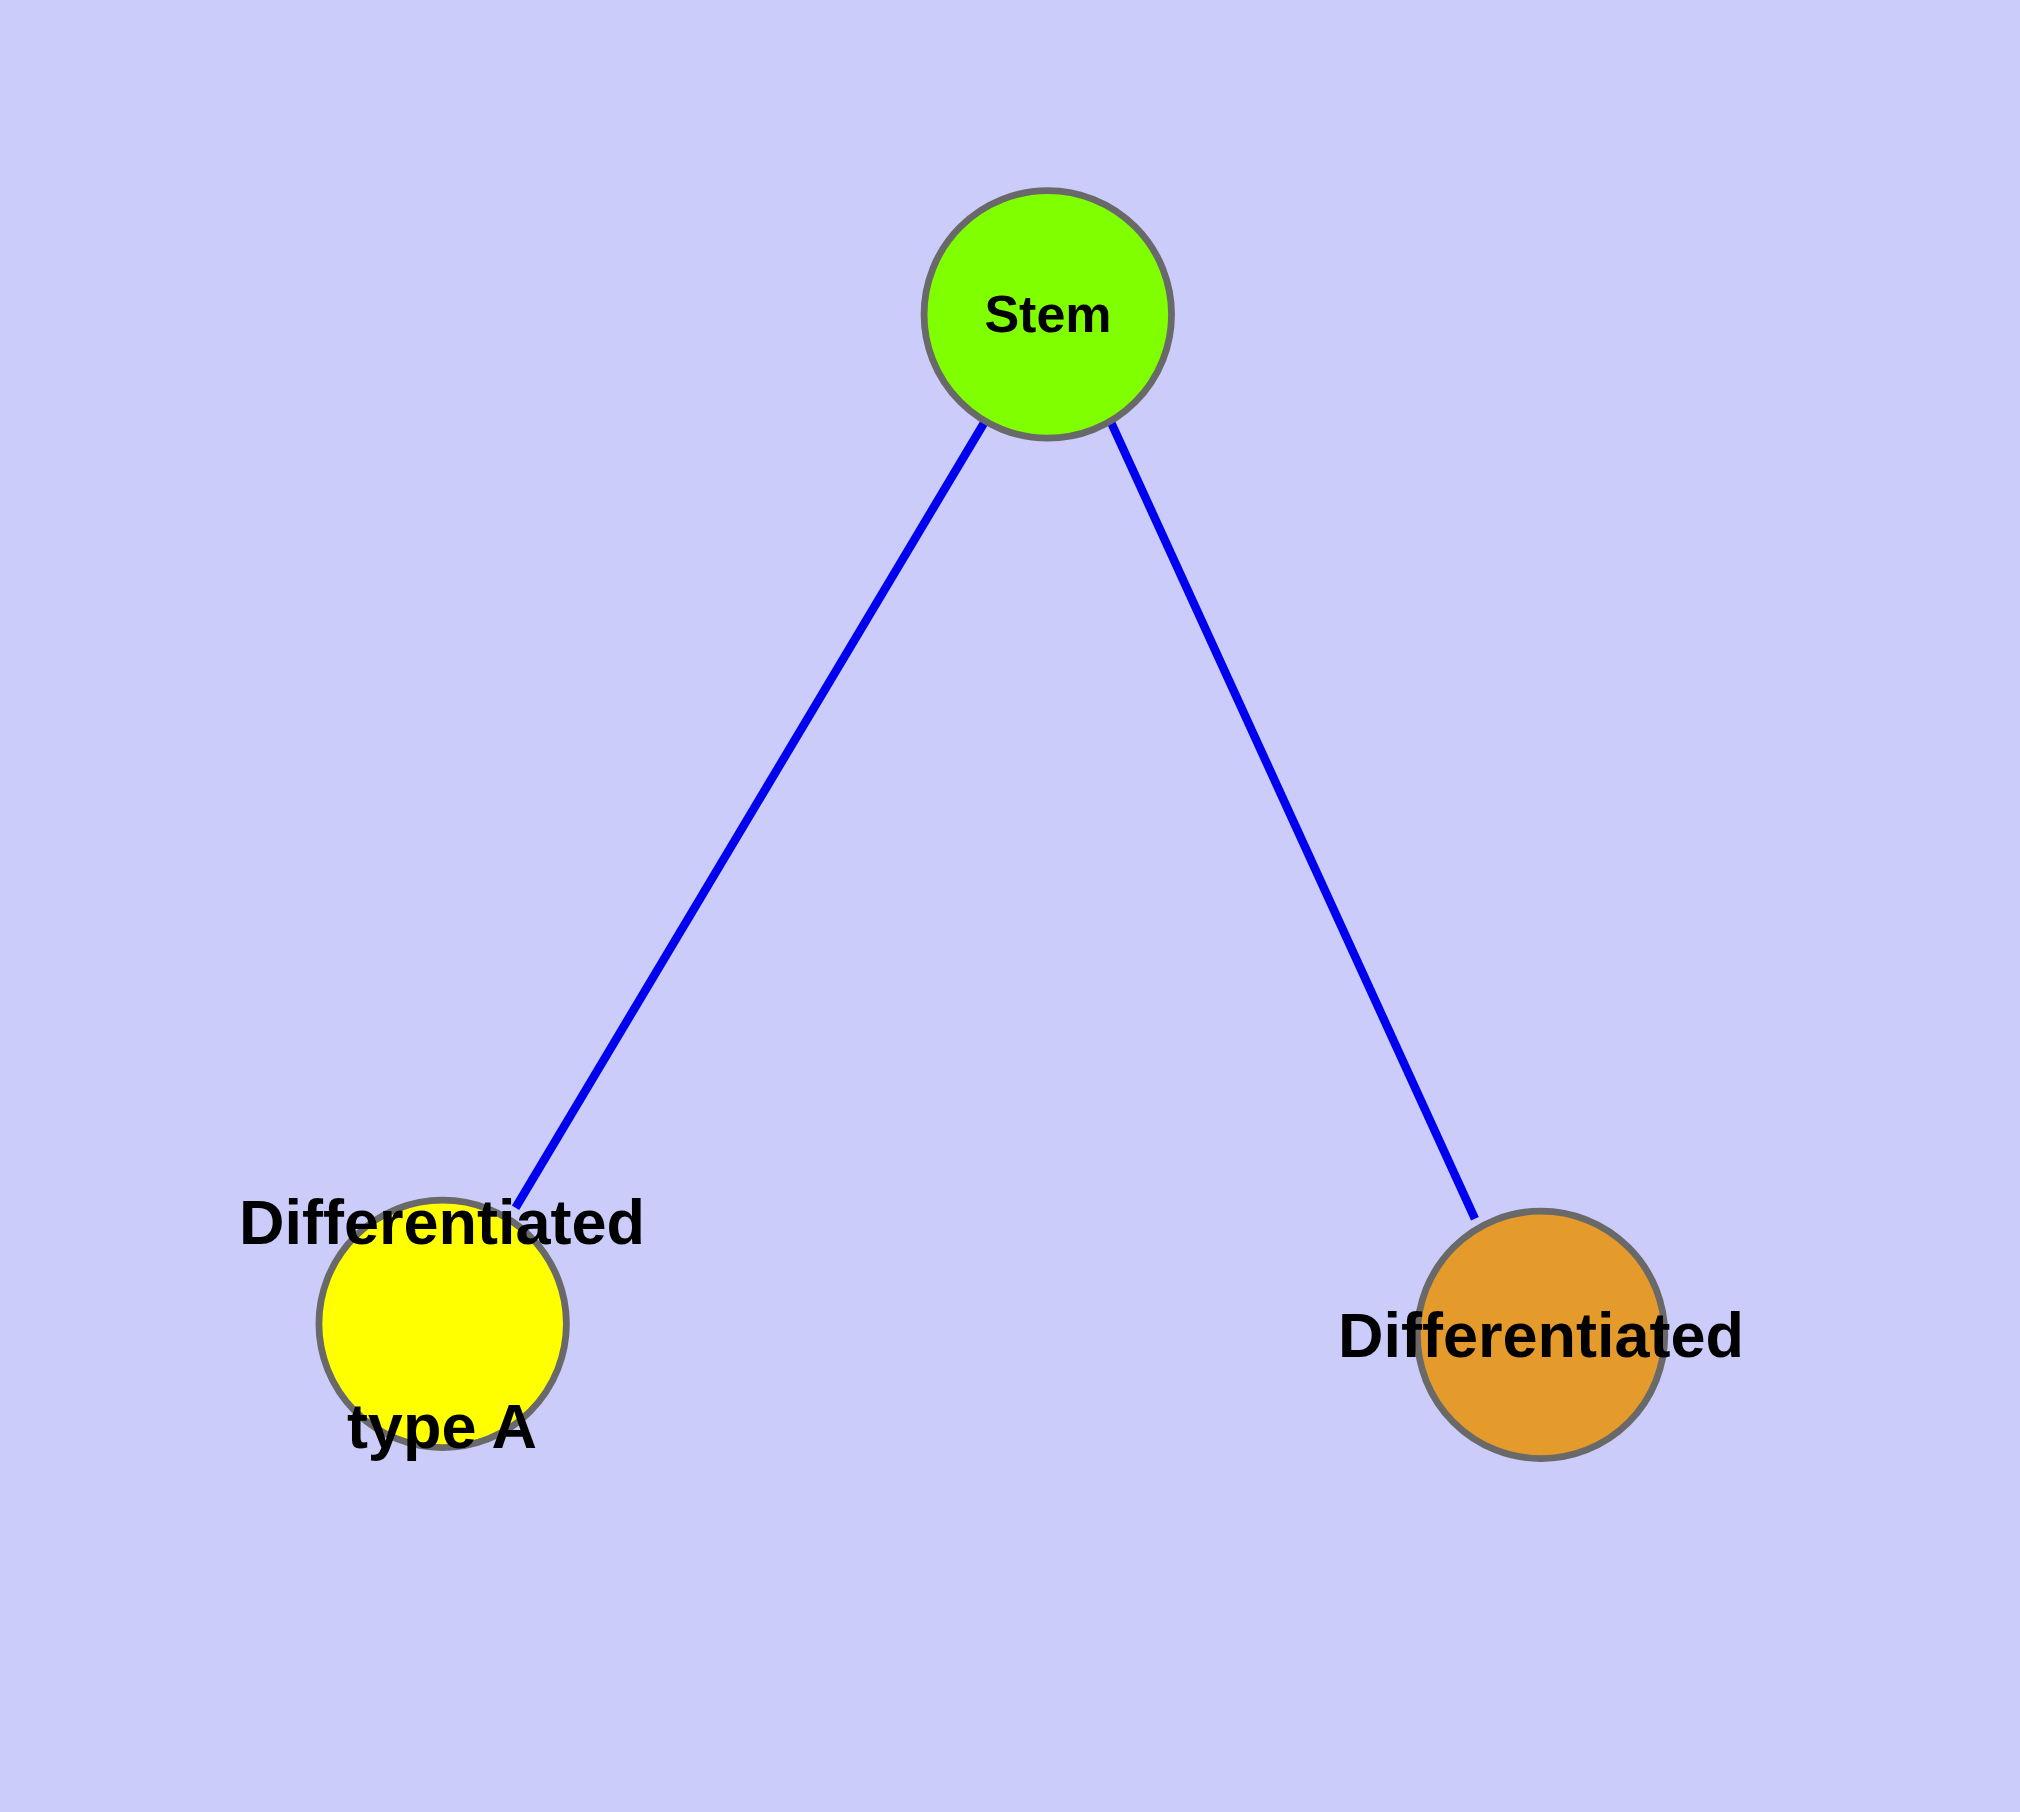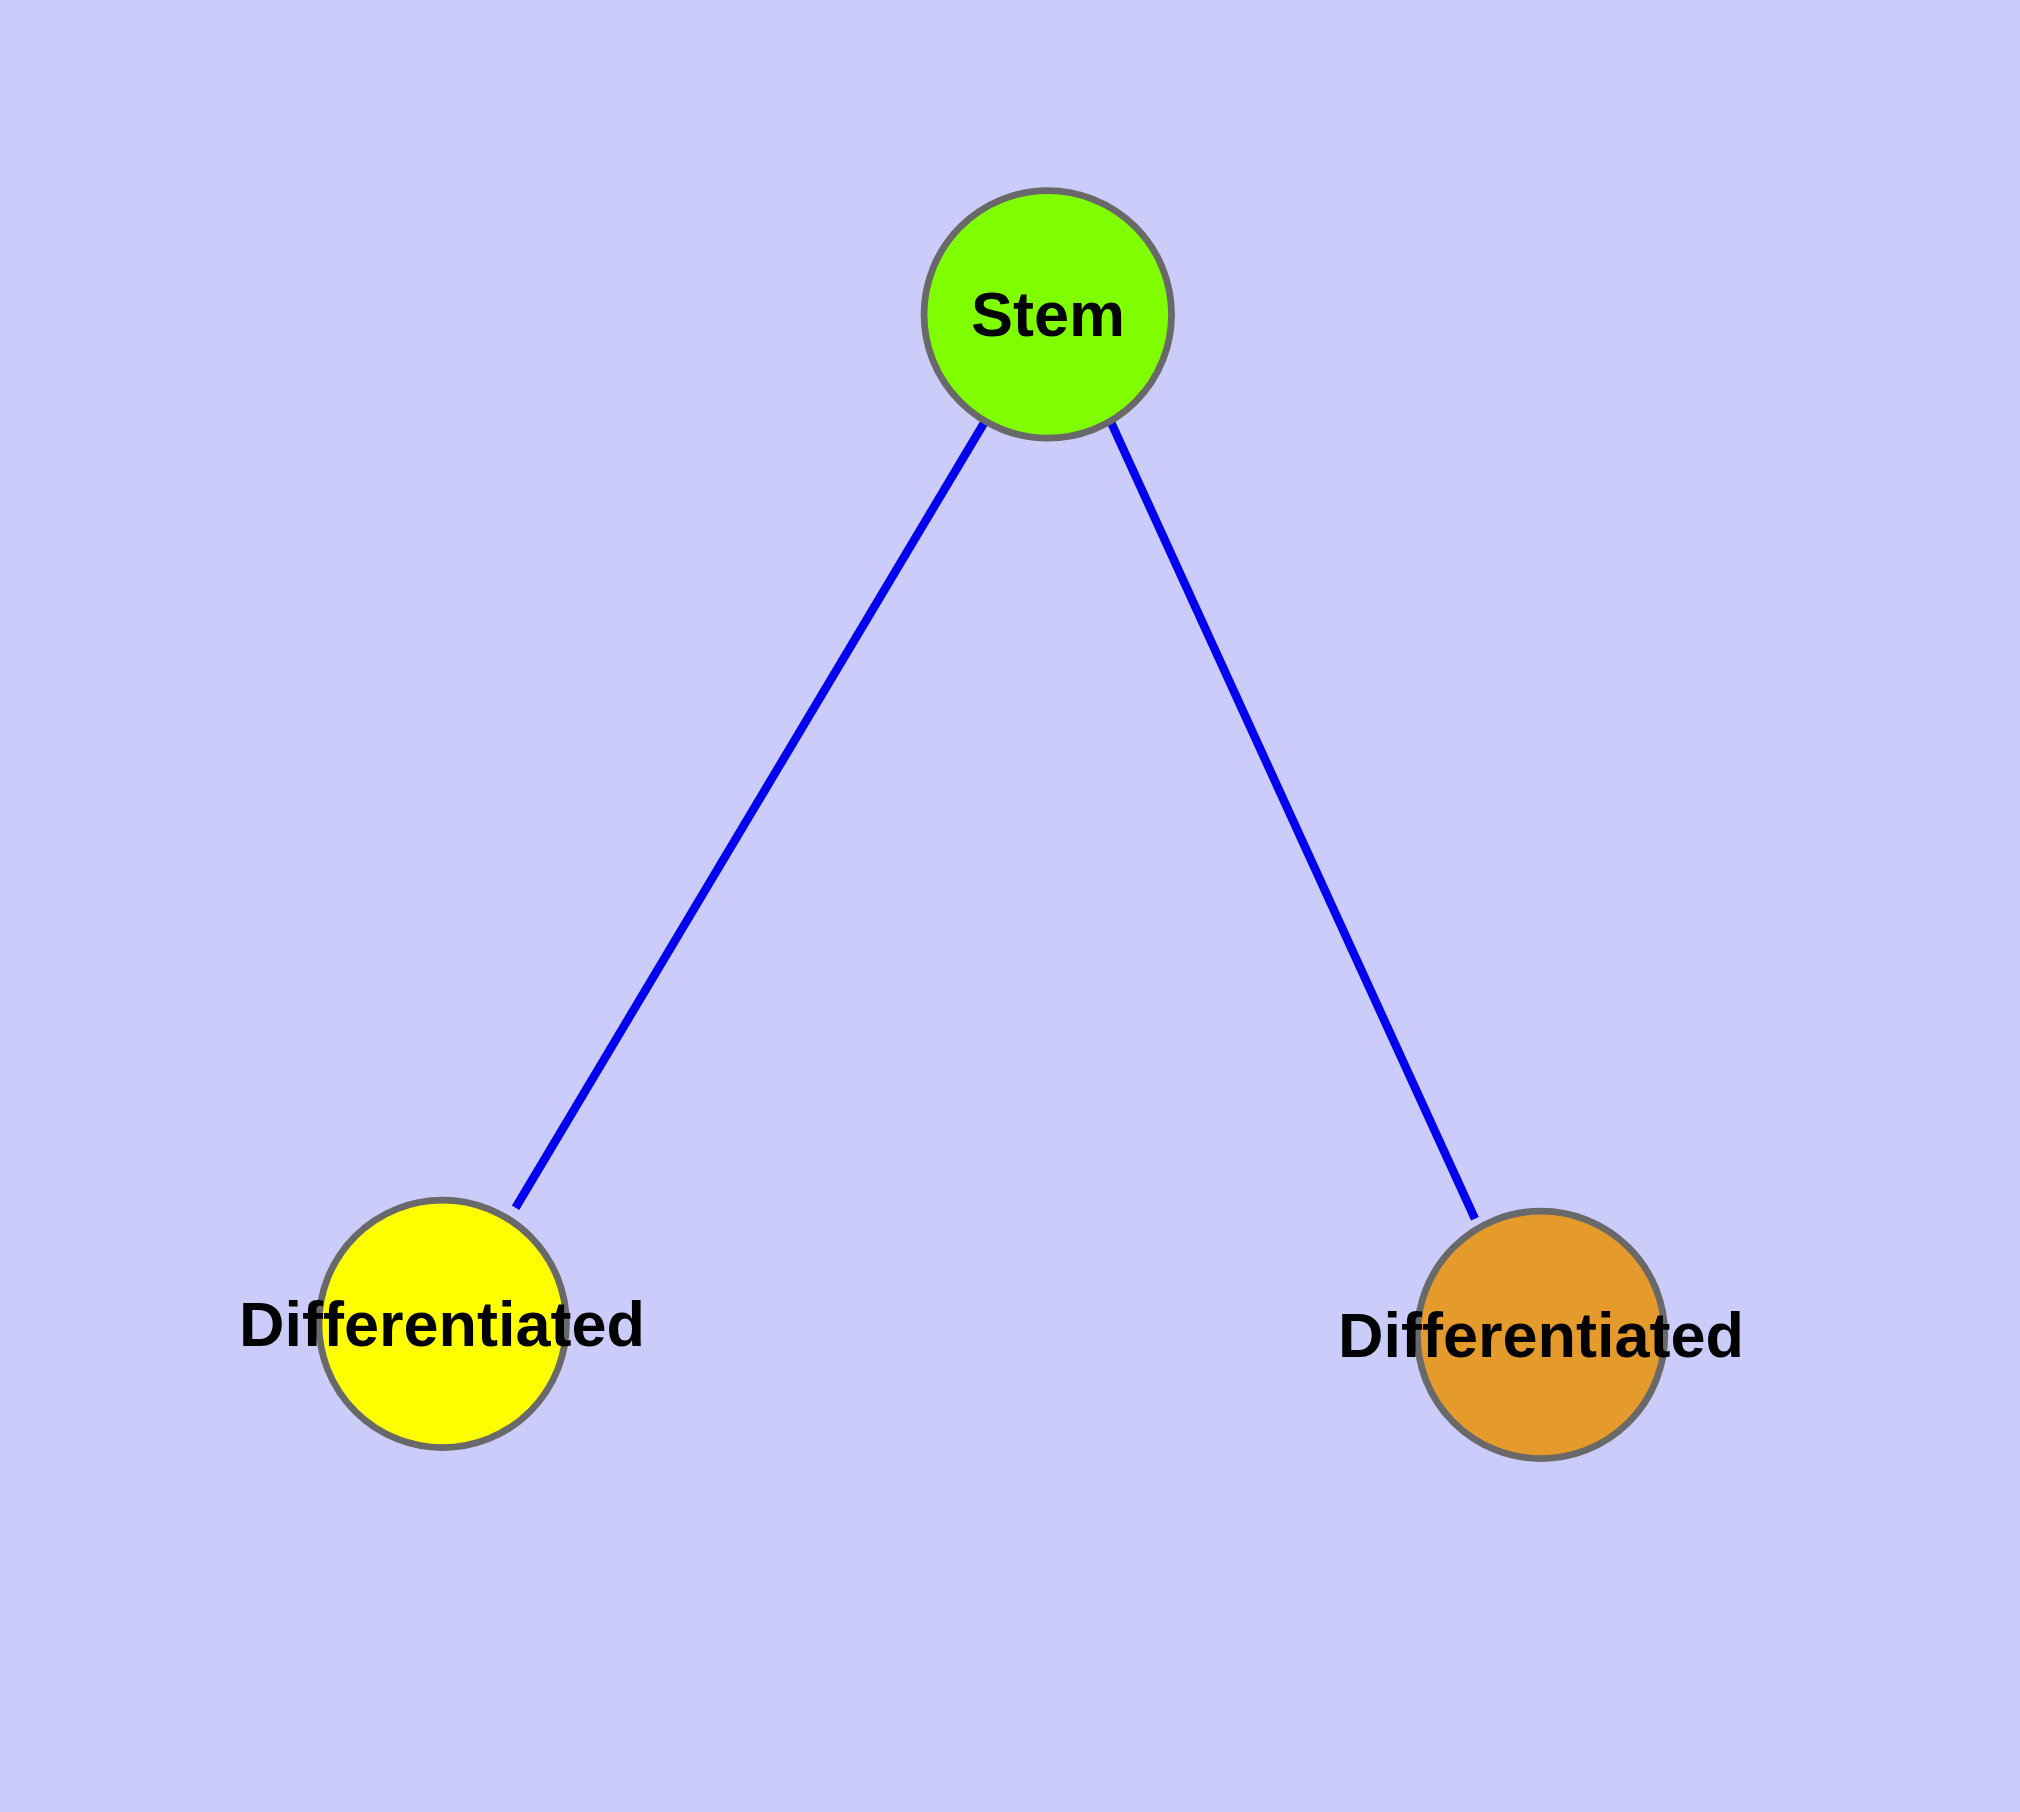--- a/index.html
+++ b/index.html
@@ -32,21 +32,21 @@
     font-family: "Liberation Sans", "DejaVu Sans", sans-serif;
     white-space: pre;
     line-height: 1.08;
     pointer-events: none;
     transform: translate(-50%, -50%);
   }
   .node-label.big {
     font-size: 63px;
   }
   .node-label.stem {
-    font-size: 63px;
+    font-size: 52px;
   }
 </style>
 </head>
 <body>
 
 <div id="canvas" style="width: 2021px; height: 1812px; background: rgb(204, 204, 250);">
 
   <svg id="graph-svg" viewBox="0 0 2384 2138" style="width: 2021px; height: 1812px;">
 
     <g>
@@ -58,20 +58,21 @@
       <circle cx="1236" cy="371" r="146" fill="#80ff00" stroke="#696969" stroke-width="8"></circle>
       <circle cx="522" cy="1562" r="146" fill="#ffff00" stroke="#696969" stroke-width="8"></circle>
       <circle cx="1818" cy="1575" r="146" fill="#e49b2b" stroke="#696969" stroke-width="8"></circle>
     </g>
   </svg>
 
   <div class="node-label stem" style="left:1048px; top:314px;">Stem</div>
 
   <div class="node-label big" style="left:442px; top:1324px;">
     <div>Differentiated</div>
+    <div>type A</div>
   </div>
 
   <div class="node-label big" style="left:1541px; top:1335px;">
     <div>Differentiated</div>
   </div>
 
 </div>
 
 
 </body></html>

